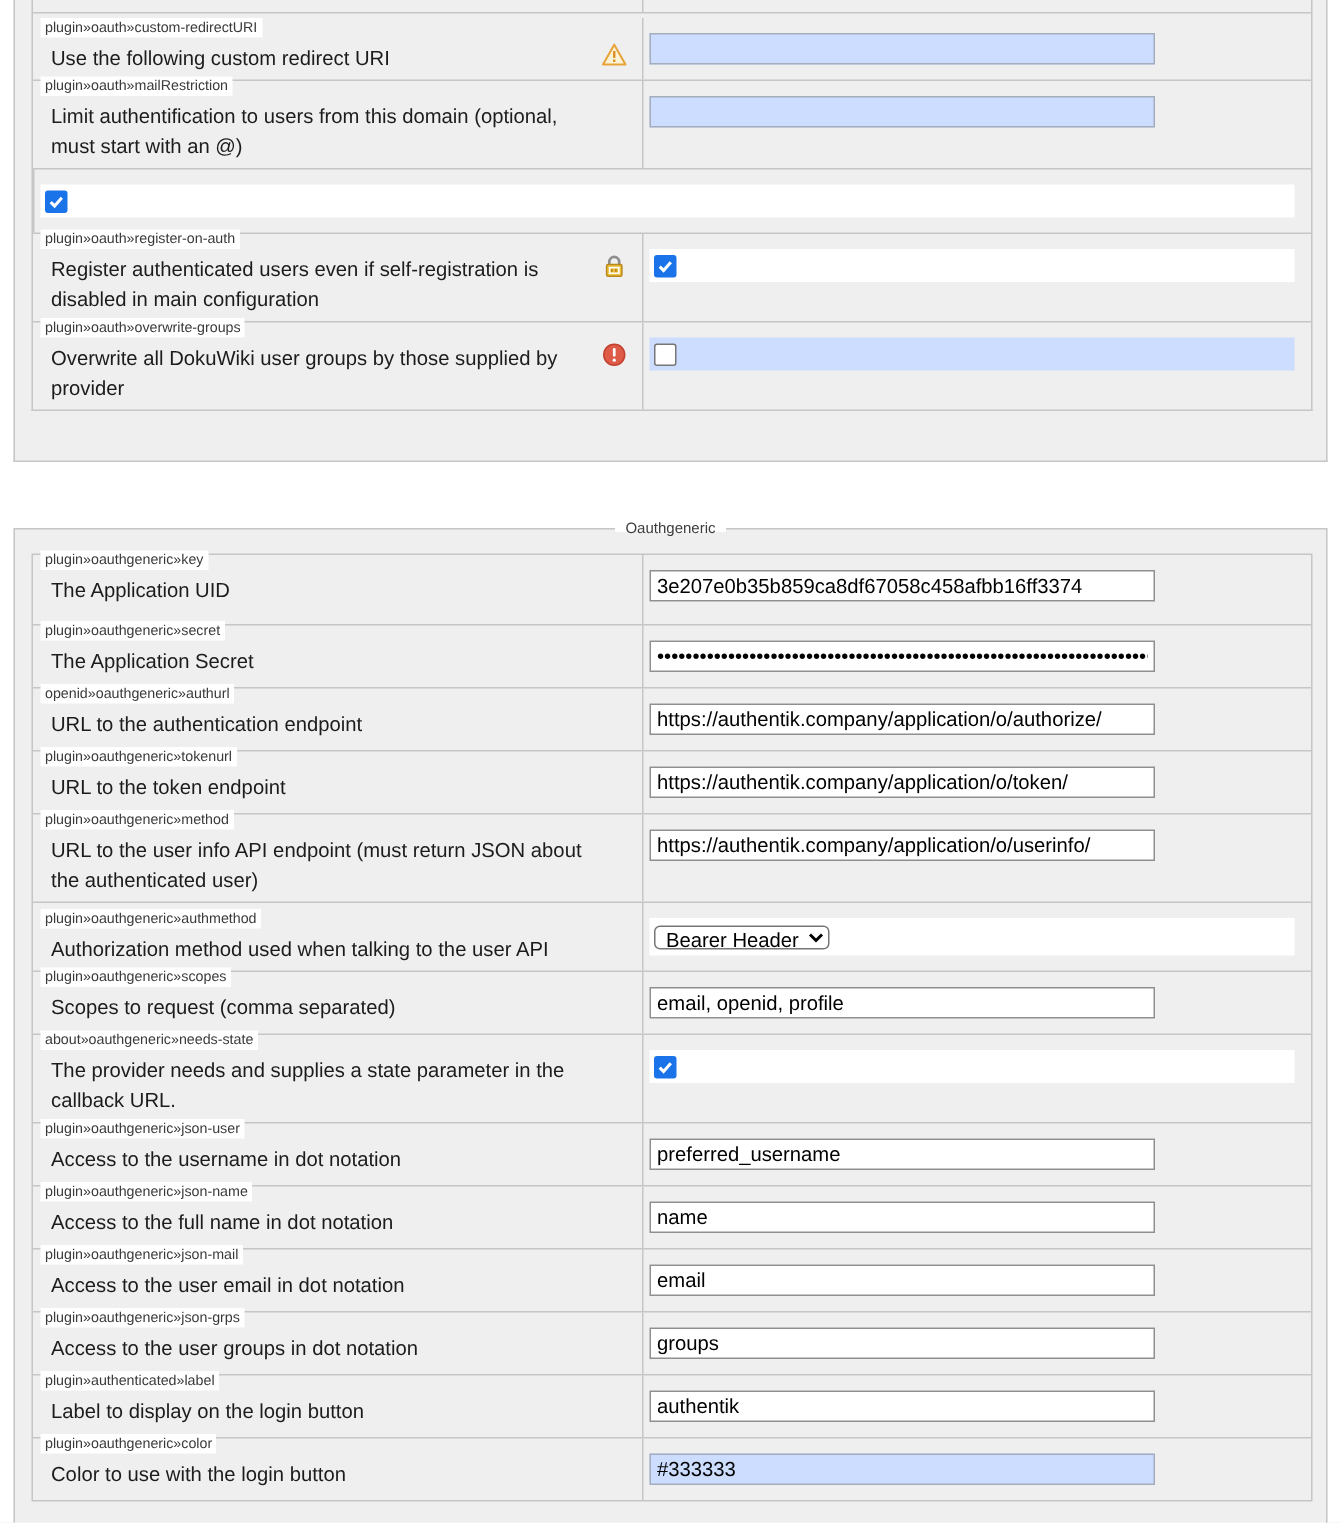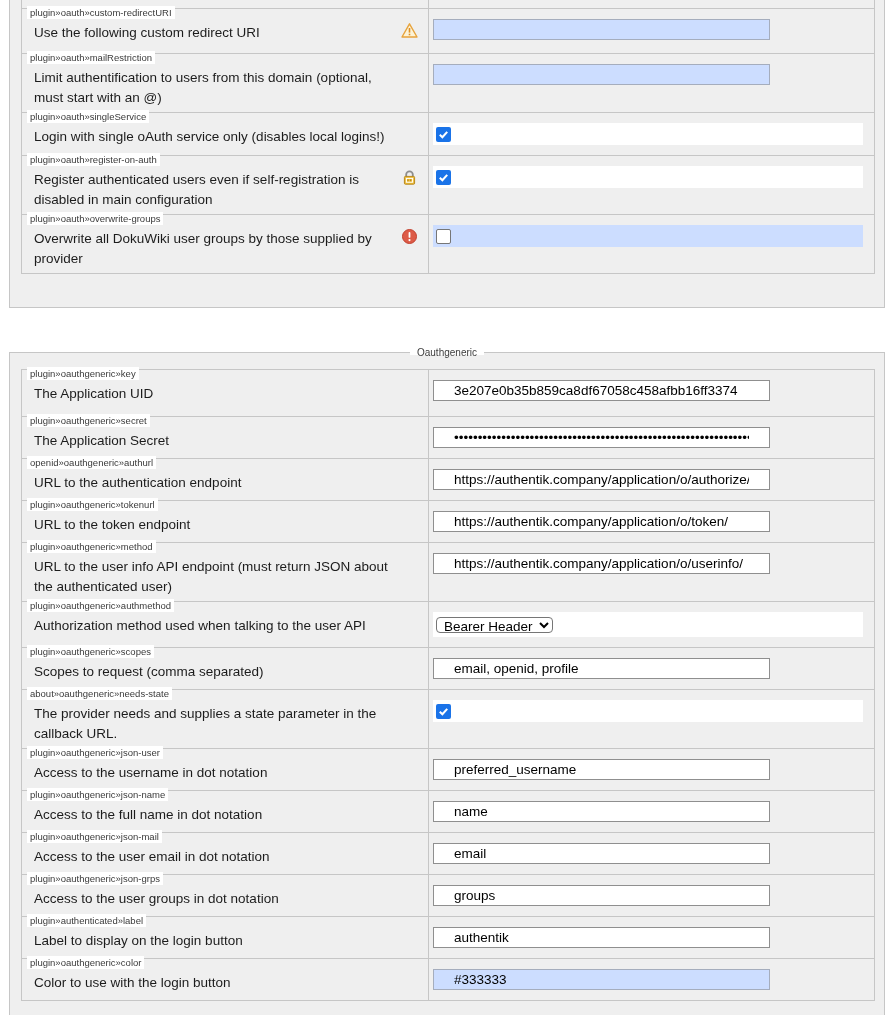--- a/index.html
+++ b/index.html
@@ -20,36 +20,36 @@
   .section-legend span {
     display:inline-block; padding:0 7px; font-size:10px; color:#3c3c3c;
     background:linear-gradient(to bottom,#ffffff 0,#ffffff 13px,#efefef 13px,#efefef 100%);
   }
   .cfg-table { border:1px solid #c6c6c6; }
   .section--cut .cfg-table { border-top:none; }
   .cfg-row { display:flex; position:relative; border-top:1px solid #c6c6c6; min-height:40px; }
   .cfg-table > .cfg-row:first-child { border-top:none; }
   .row-sliver { min-height:8px; }
   .row-sliver .cell-label, .row-sliver .cell-value { padding:0; }
-  .row-h45 { min-height:45px; }
+  .row-h45 { min-height:45px;align-items:flex-end; }
   .row-h46 { min-height:46px; }
   .cell-label {
     flex:0 0 406px; width:406px; position:relative;
     padding:14px 30px 4px 12px; font-size:13.5px; line-height:20px;
   }
   .outkey {
     position:absolute; top:-3px; left:5px; background:#fff; padding:0 3px;
     font-size:9.5px; line-height:13px; color:#3a3a3a; white-space:nowrap;
   }
   .row-icon { position:absolute; top:13px; right:10px; width:17px; height:17px; }
   .row-icon svg { display:block; width:17px; height:17px; }
   .cell-value { flex:1 1 auto; border-left:1px solid #c6c6c6; padding:10px 11px 10px 4px; }
   .input-text {
     display:block; width:337px; height:21px; border:1px solid #8f8f8f; background:#fff;
-    color:#000; font:13.5px "Liberation Sans","DejaVu Sans",sans-serif; padding:1px 20px;
+    color:#000; font:13.5px "Liberation Sans","DejaVu Sans",sans-serif; padding:1px 4px;
   }
   .input-text.is-default { background:#ccddff; border-color:#a5adbd; }
   .value-strip {
     width:100%; height:22px; background:#fff; display:flex; align-items:center; padding-left:3px;
   }
   .value-strip.is-default { background:#ccddff; }
   .value-strip--select { height:25px; }
   .checkbox { width:15px; height:15px; border-radius:2px; flex:none; }
   .checkbox--checked { background:#1a73e8; display:flex; align-items:center; justify-content:center; }
   .checkbox--checked svg { display:block; width:13px; height:13px; }
@@ -91,24 +91,20 @@
       <div class="cell-label">
         <span class="outkey">plugin»oauth»mailRestriction</span>
         <span>Limit authentification to users from this domain (optional, must start with an @)</span>
       </div>
       <div class="cell-value">
         <input class="input-text is-default" type="text" value="" style="">
       </div>
     </div>
 
     <div class="cfg-row">
-      <div class="cell-label">
-        <span class="outkey">plugin»oauth»singleService</span>
-        <span>Login with single oAuth service only (disables local logins!)</span>
-      </div>
       <div class="cell-value">
         <div class="value-strip">
           <span class="checkbox checkbox--checked">
             <svg viewBox="0 0 14 14">
                 <path d="M3 7.3 L5.8 10 L11 4.2" stroke="#fff" stroke-width="2.2" fill="none"></path>
               </svg>
           </span>
         </div>
       </div>
     </div>

